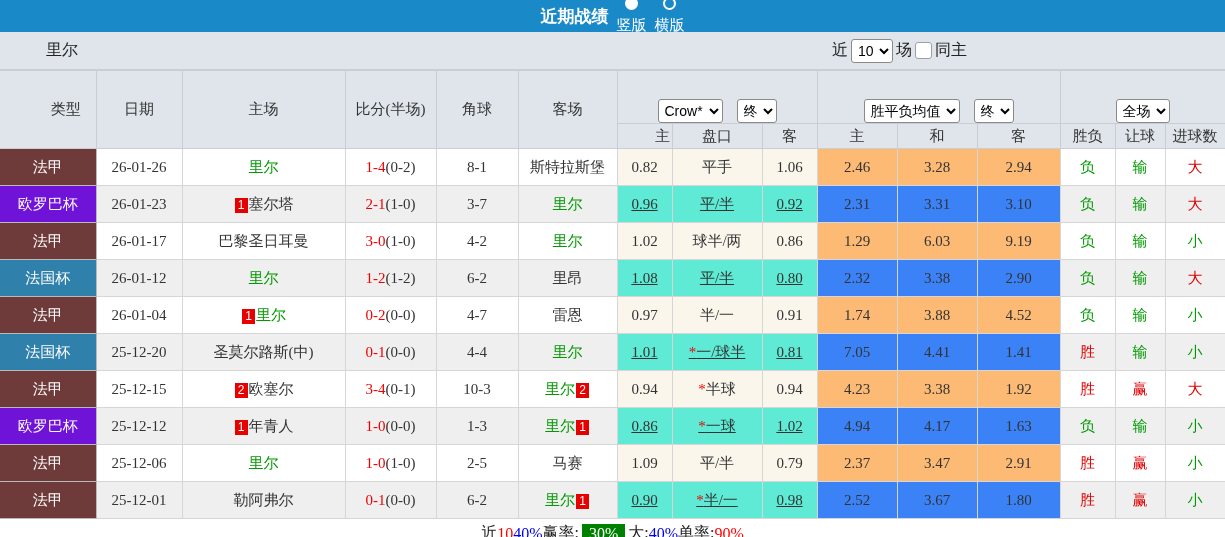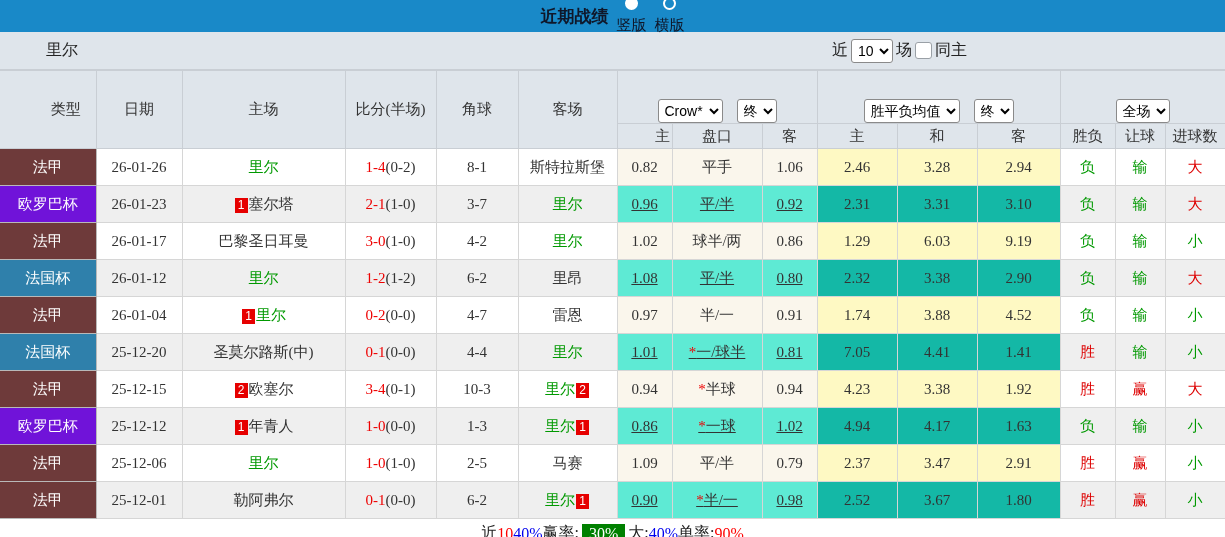--- a/index.html
+++ b/index.html
@@ -1,20 +1,20 @@
 <!DOCTYPE html>
 <html><head>
 <meta charset="utf-8">
 <style>
   * { margin:0; padding:0; box-sizing:border-box; }
   html,body { width:1225px; background:#fff; font-family:"Liberation Serif", serif; }
   .page { width:1225px; height:537px; overflow:hidden; background:#fff; }
 
   
-  .topbar { height:32px; background:#1989c8; display:flex; align-items:center; justify-content:center; gap:8px; color:#0f172a; }
+  .topbar { height:32px; background:#1989c8; display:flex; align-items:center; justify-content:center; gap:8px; color:#ffffff; }
   .topbar .title { font-size:17px; font-weight:bold; }
   .radio-group { display:flex; align-items:center; gap:6px; font-size:15px;flex-direction:column; }
   .radio { width:13px; height:13px; border-radius:50%; display:inline-block; cursor:pointer; }
   .radio.filled { background:#fff; }
   .radio.hollow { border:2.5px solid #fff; background:transparent; }
 
   
   .filterbar { height:38px; background:#dfe5eb; display:flex; align-items:center; font-size:16px; color:#222; border-bottom:1px solid #c9ced4; }
   .team-name { padding-left:46px; }
   .filters { margin-left:auto; margin-right:258px; display:flex; align-items:center; gap:3px; }
@@ -29,22 +29,22 @@
   thead th { background:#dfe5eb; font-weight:normal; border:1px solid #c9ced4; }
   thead tr.h1 th { height:30px; }
   thead tr.h2 th { height:25px; }
   thead th:first-child { border-left:none;padding-left:36px; } 
   td { border:1px solid #d6d6d6; text-align:center; height:37px; overflow:hidden; white-space:nowrap; }
   td:first-child { border-left:none; }
   tr.even { background:#fff; }
   tr.odd  { background:#efefef; }
   tr.even .c-hc { background:#faf6ec; }
   tr.odd  .c-hc { background:#5eead4;text-decoration:underline; }
-  tr.even .c-avg { background:#fef9c3; }
-  tr.odd  .c-avg { background:#14b8a6; }
+  tr.even .c-avg { background:#fdba74; }
+  tr.odd  .c-avg { background:#3b82f6; }
   td.league { color:#fff; border-color:#b9b9b9; }
   .green { color:#009900; }
   .red { color:#dd0000; }
   .score-main { color:#ee0000; }
   .badge { display:inline-block; background:#e60000; color:#fff; font-size:12px; min-width:13px; height:15px; line-height:15px; text-align:center; margin:0 1px; font-family:"Liberation Sans", sans-serif; }
   .star { color:#ee0000; }
   .hsel { display:flex; justify-content:center; gap:14px; align-items:center;margin-top:28px; }
 
   
   .footer { height:30px; background:#fff; display:flex; align-items:center; justify-content:center; font-size:16px; color:#222; border-bottom:1px solid #b9bfc6; }

